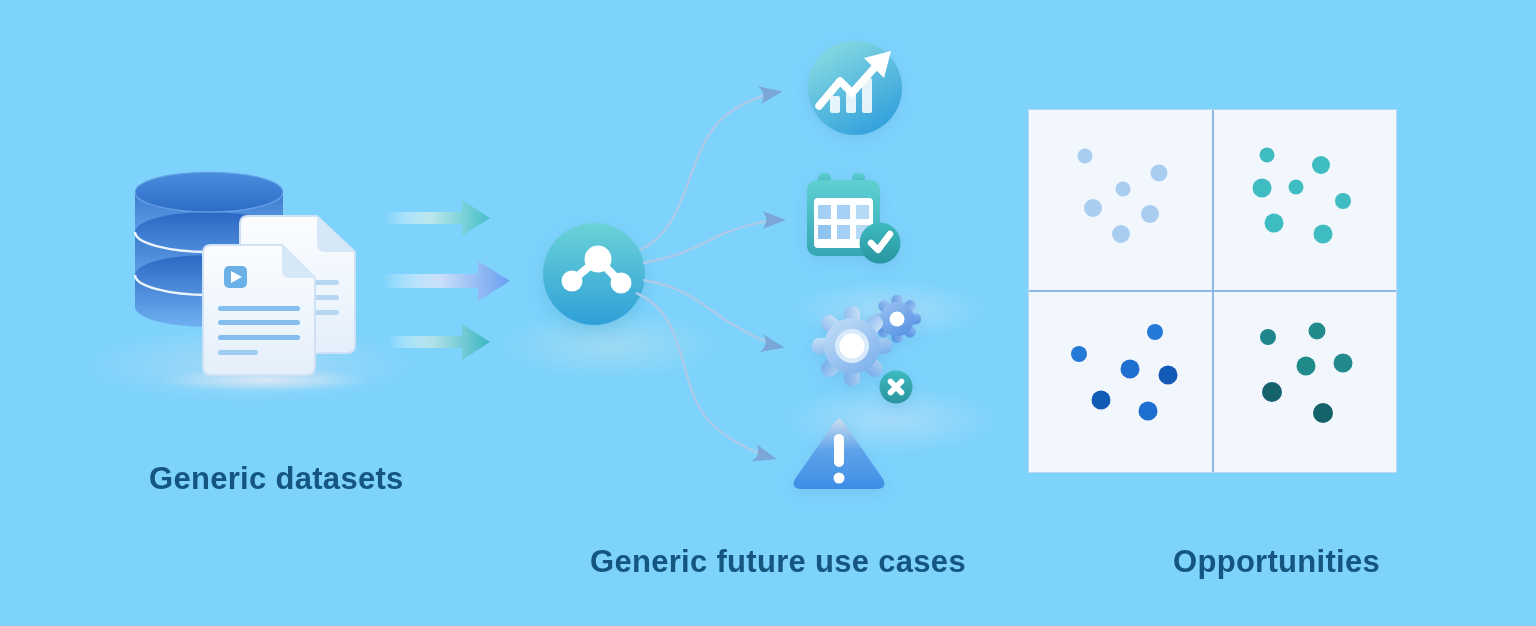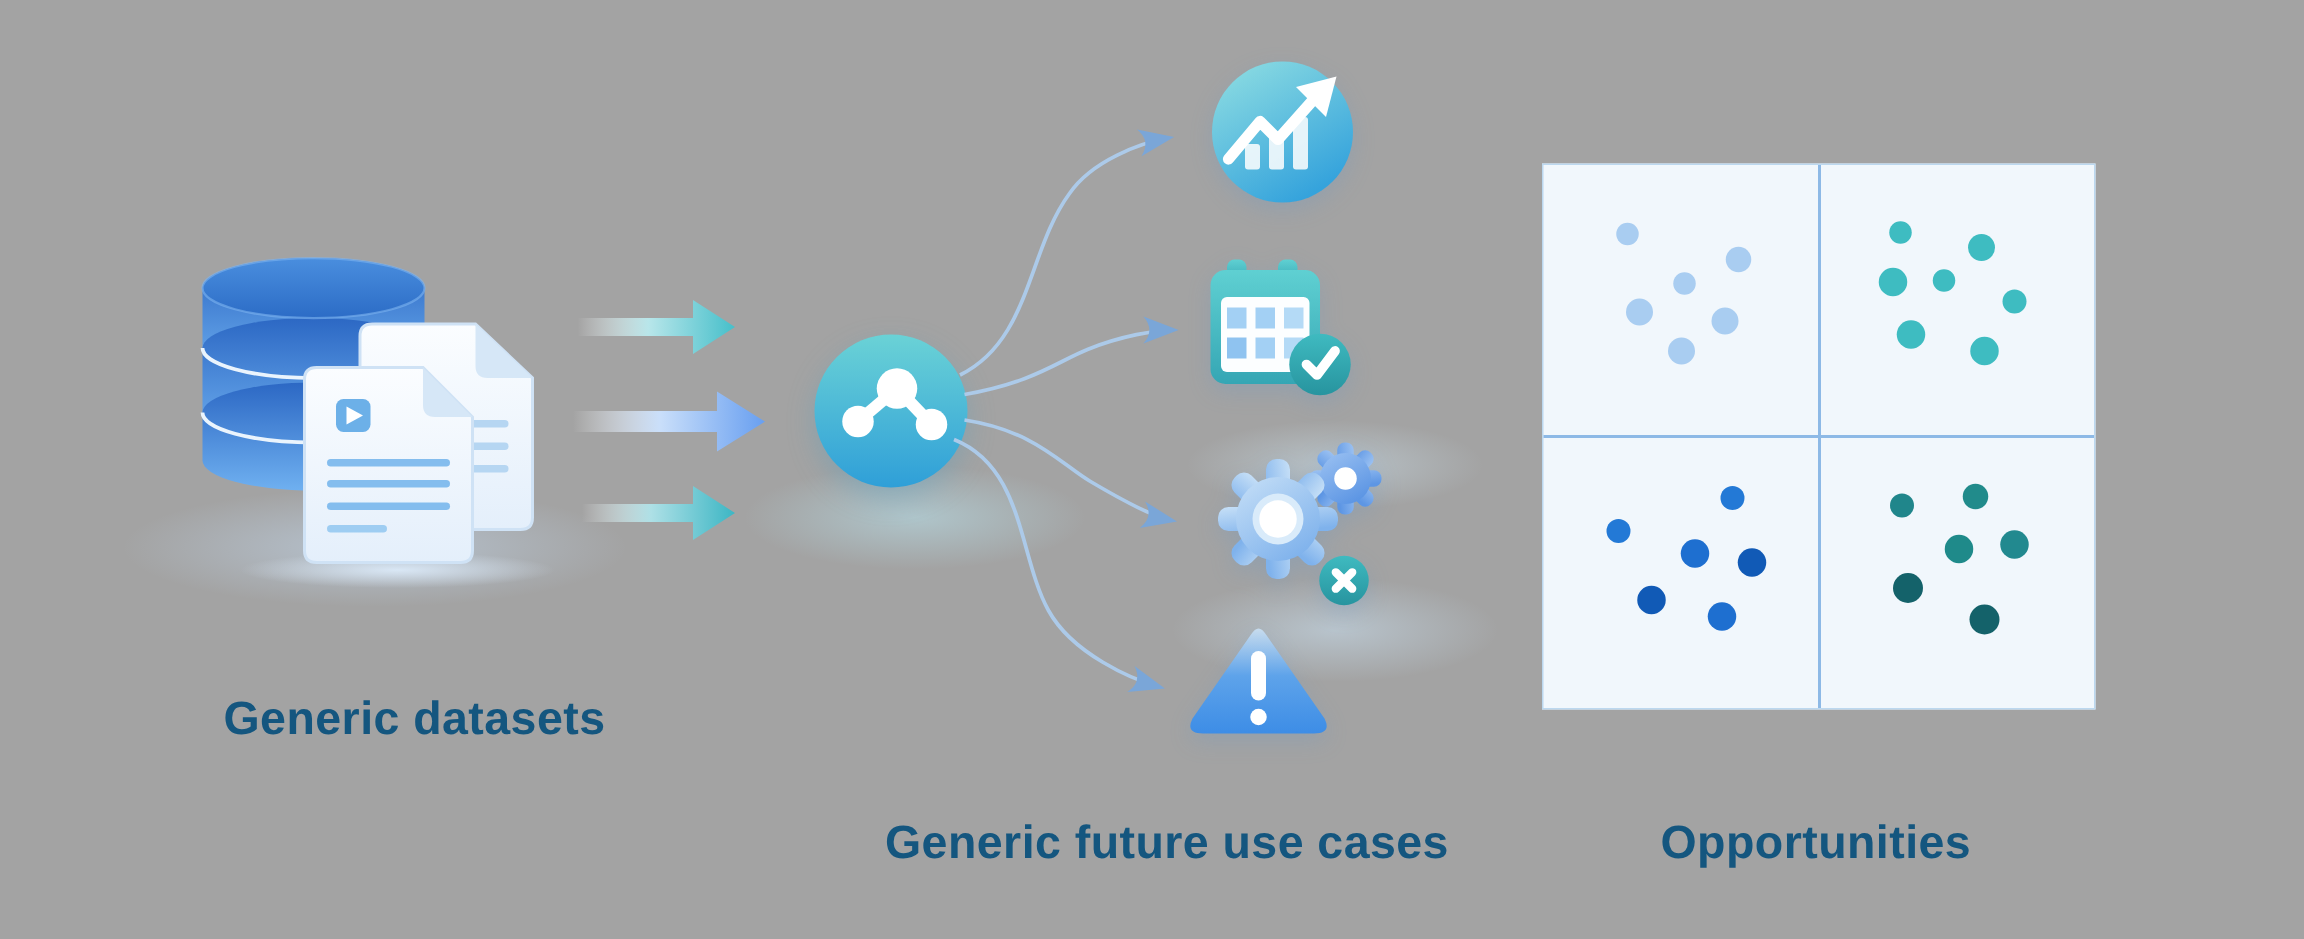--- a/index.html
+++ b/index.html
@@ -1,16 +1,16 @@
 <!DOCTYPE html>
 <html><head>
 <meta charset="utf-8">
 <style>
   html,body{margin:0;padding:0;background:#fff;}
-  .scene{position:relative;width:1536px;height:626px;background:#a3a3a3;overflow:hidden;
+  .scene{position:relative;width:1536px;height:626px;background:#7dd3fc;overflow:hidden;
          font-family:"Liberation Sans",sans-serif;}
   .abs{position:absolute;}
   .glow{position:absolute;border-radius:50%;pointer-events:none;}
   .glow-db{left:80px;top:325px;width:340px;height:80px;
            background:radial-gradient(ellipse at center,rgba(198,220,242,.55),rgba(198,220,242,0) 70%);}
   .glow-hub{left:495px;top:310px;width:230px;height:70px;
            background:radial-gradient(ellipse at center,rgba(185,225,235,.55),rgba(185,225,235,0) 70%);}
   .glow-gear{left:780px;top:385px;width:220px;height:70px;
            background:radial-gradient(ellipse at center,rgba(205,228,245,.5),rgba(205,228,245,0) 70%);}
   .glow-cal{left:790px;top:280px;width:200px;height:60px;
@@ -293,15 +293,15 @@
         <div class="dot" style="left: 71.2%; top: 39.6%; height: 19px; width: 19px; background: rgb(34, 137, 143);"></div>
         <div class="dot" style="left: 32.6%; top: 56%; height: 20px; width: 20px; background: rgb(20, 98, 106);"></div>
         <div class="dot" style="left: 60.3%; top: 67.6%; height: 20px; width: 20px; background: rgb(20, 98, 106);"></div>
       </div>
     <div class="opp-div-v"></div>
     <div class="opp-div-h"></div>
   </div>
 
   <div class="dlabel" style="left:149px;top:461px;">Generic datasets</div>
   <div class="dlabel" style="left:590px;top:544px;">Generic future use cases</div>
-  <div class="dlabel" style="left:1107px;top:544px;">Opportunities</div>
+  <div class="dlabel" style="left:1173px;top:544px;">Opportunities</div>
 
 </div>
 
 </body></html>

